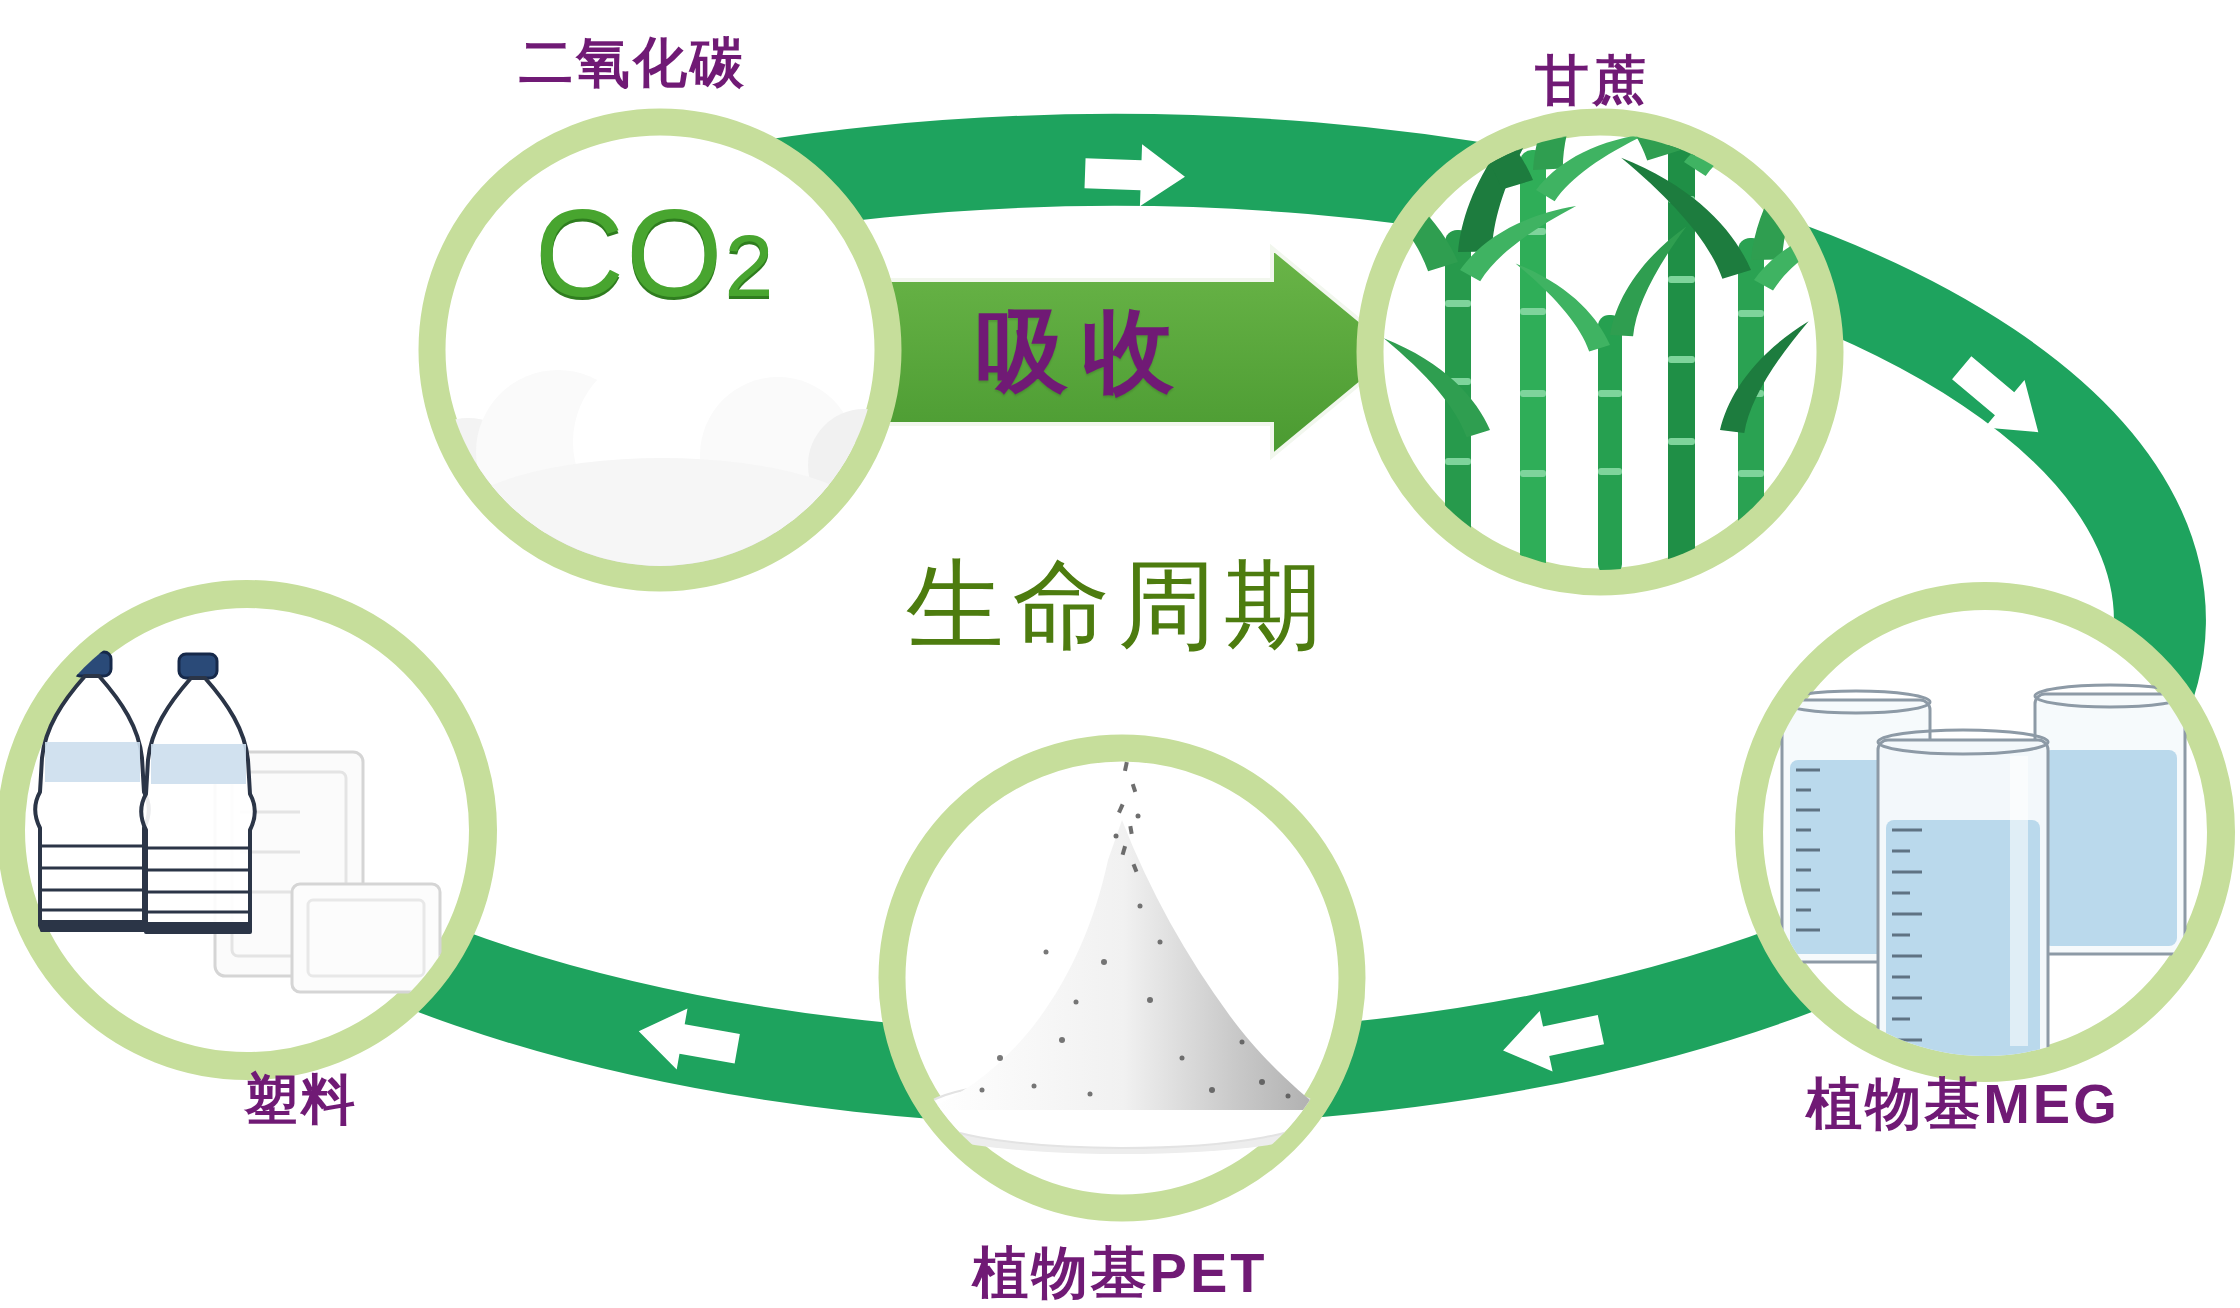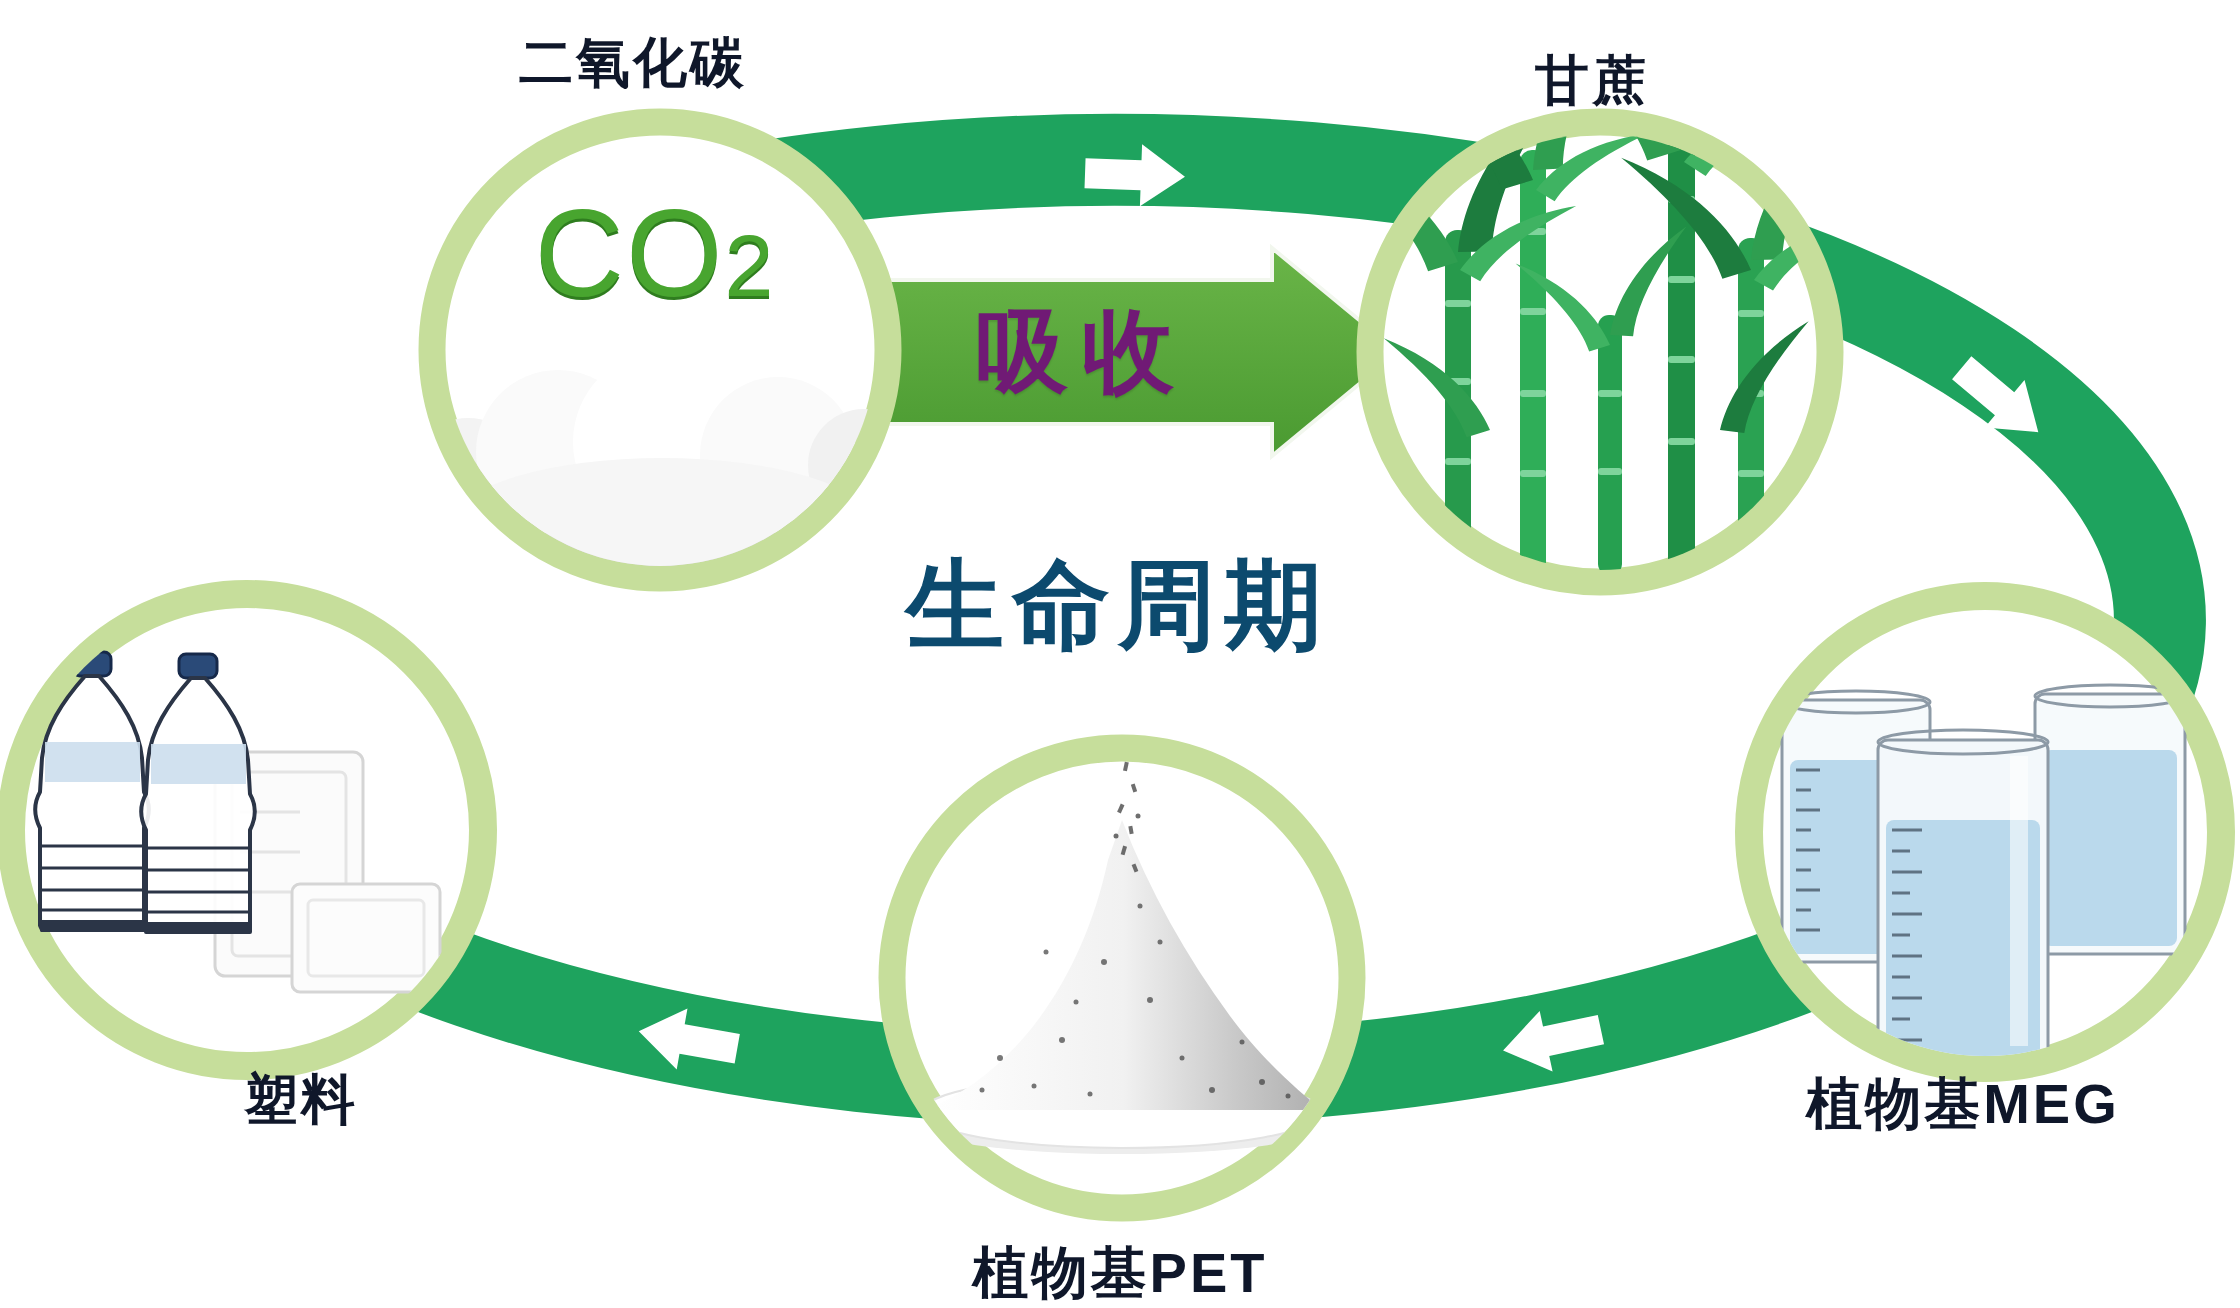--- a/index.html
+++ b/index.html
@@ -1,24 +1,24 @@
 <!DOCTYPE html>
 <html><head>
 <meta charset="utf-8">
 <style>
   html,body{margin:0;padding:0;background:#ffffff;}
   .stage{position:relative;width:2240px;height:1308px;background:#ffffff;overflow:hidden;
          font-family:"Liberation Sans","DejaVu Sans",sans-serif;}
   .stage svg.scene{position:absolute;left:0;top:0;}
   .lbl{position:absolute;transform:translate(-50%,-50%);white-space:nowrap;
-       color:#0f172a;font-weight:700;letter-spacing:3px;}
+       color:#701a75;font-weight:700;letter-spacing:3px;}
   .lbl.small{font-size:54px;}
   .lbl.med{font-size:56px;}
   .title{position:absolute;transform:translate(-50%,-50%);white-space:nowrap;
-         color:#0c4a6e;font-weight:700;font-size:98px;letter-spacing:8px;}
+         color:#4d7c0f;font-weight:400;font-size:98px;letter-spacing:8px;}
   .absorb{position:absolute;transform:translate(-50%,-50%);white-space:nowrap;
           color:#701a75;font-weight:800;font-size:92px;letter-spacing:14px;
           text-shadow:0 2px 2px rgba(0,0,0,0.12);}
   .co2sym{position:absolute;transform:translate(-50%,-50%);white-space:nowrap;
           color:#48a52f;font-weight:400;font-size:124px;letter-spacing:2px;
           text-shadow:0 3px 0 #2f7d1f;}
   .co2sym .sub{font-size:88px;}
 </style>
 </head>
 <body>

